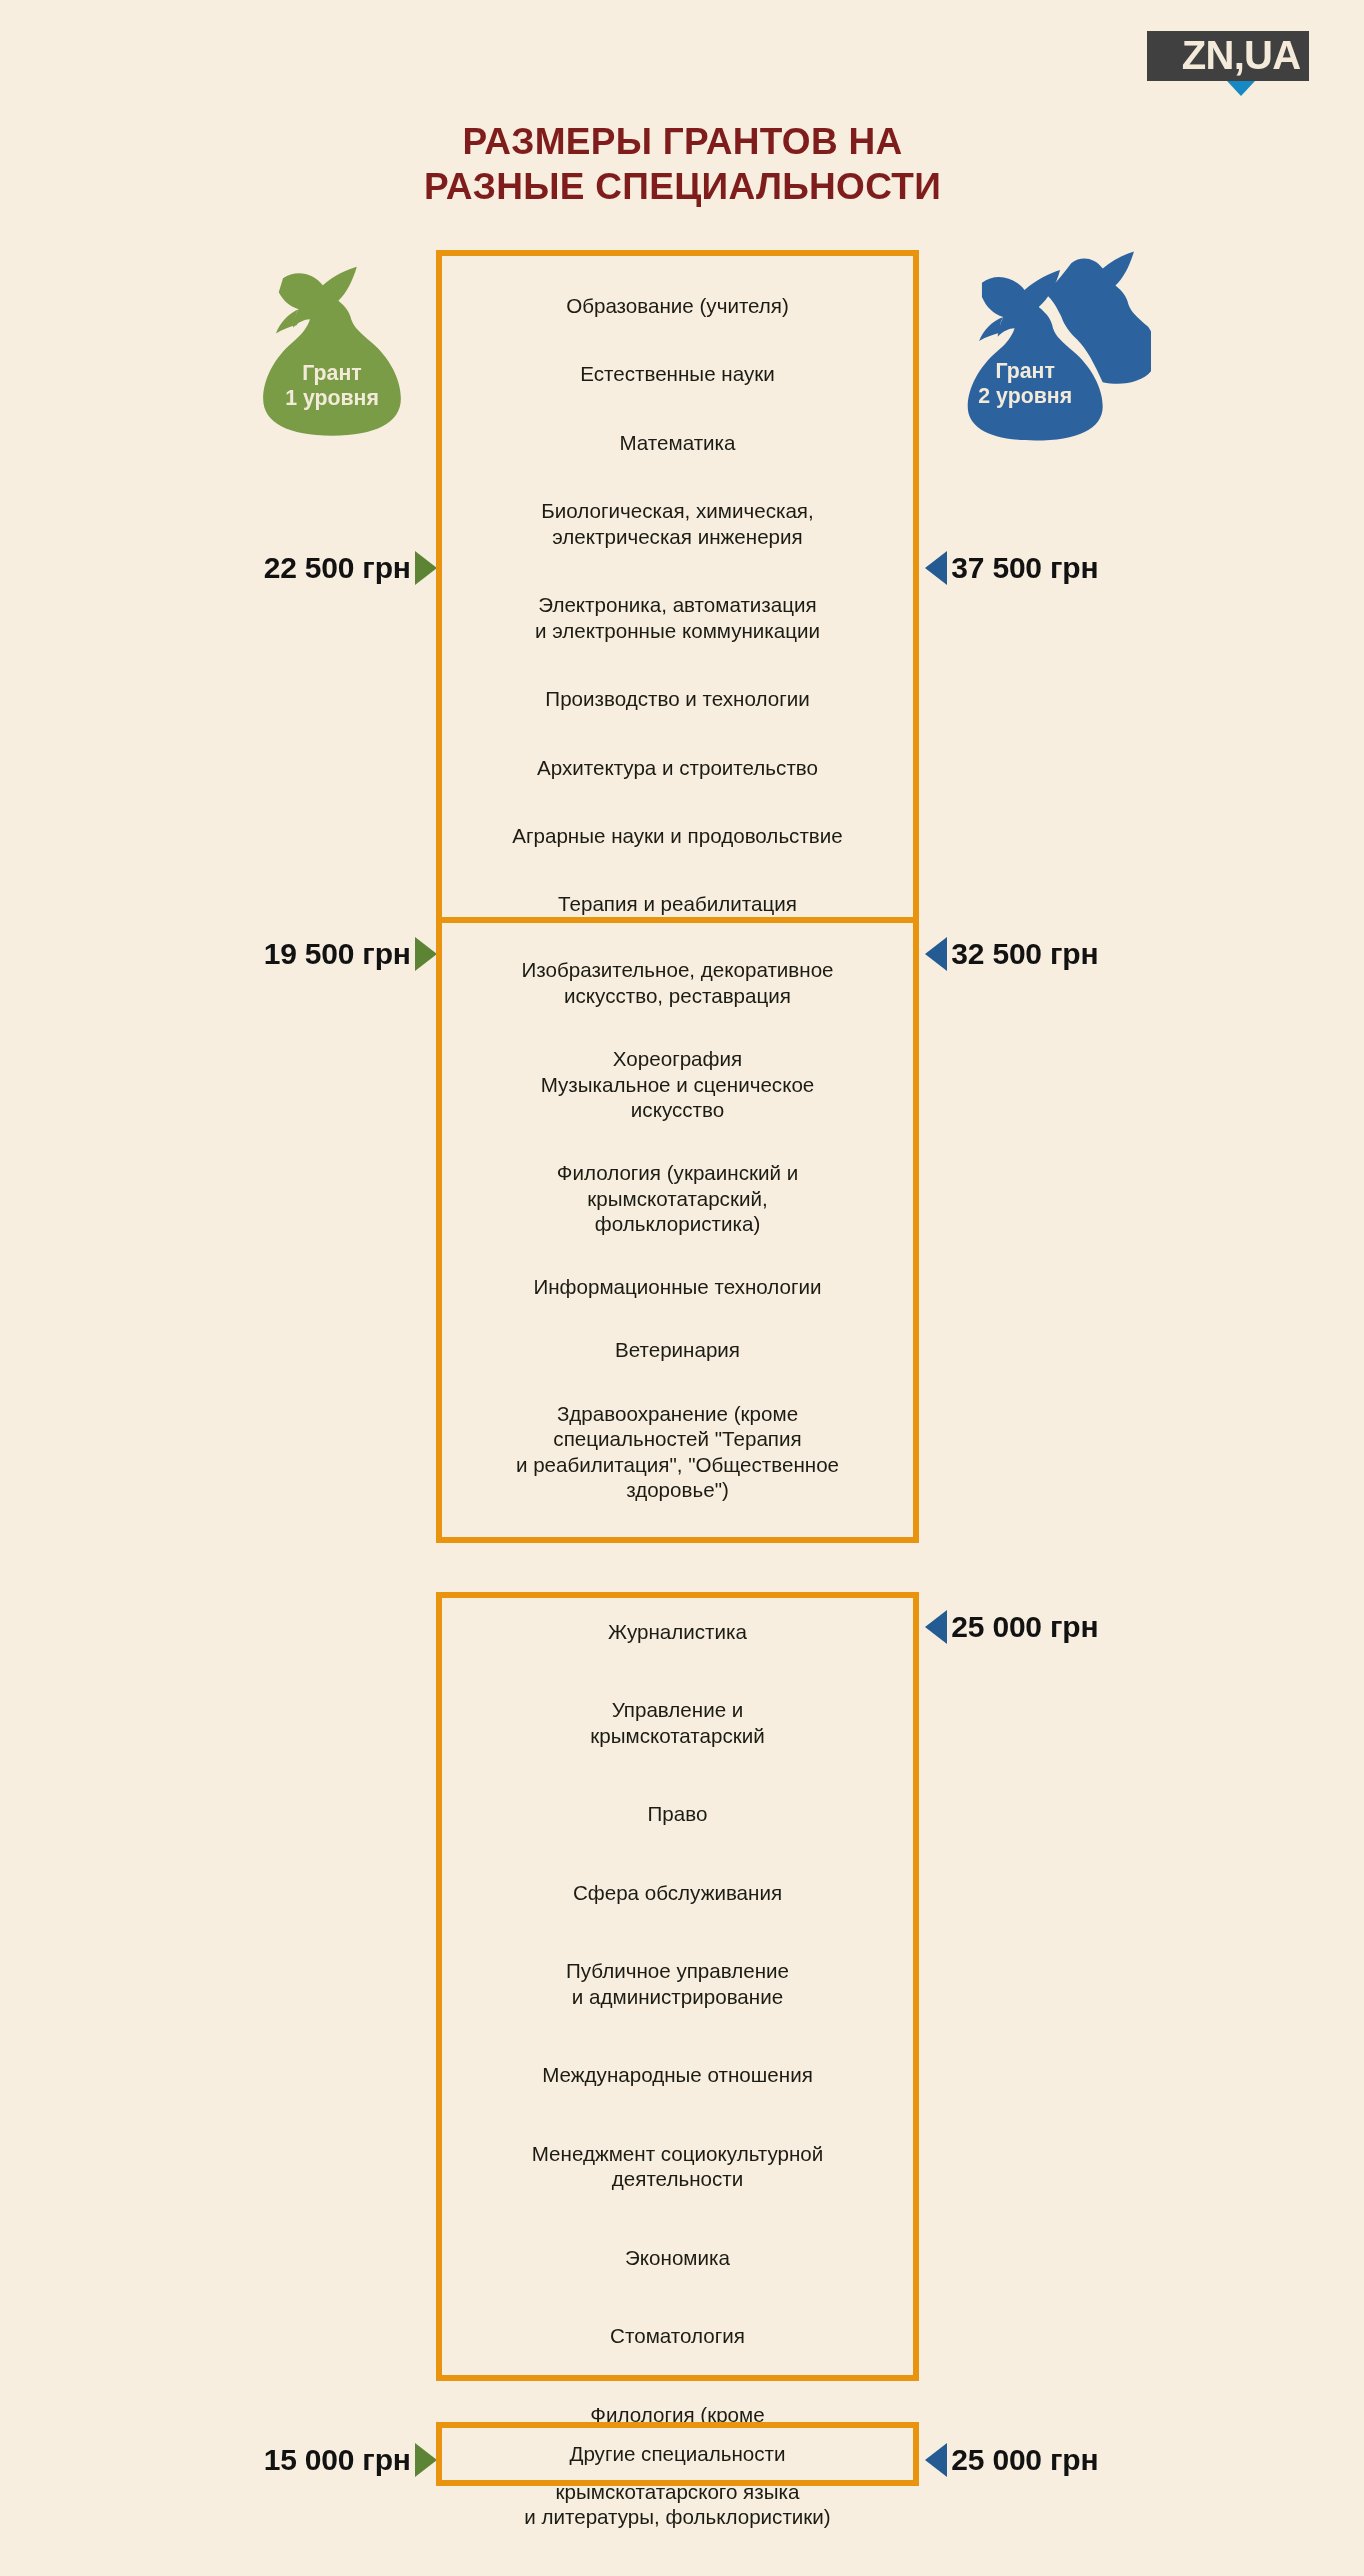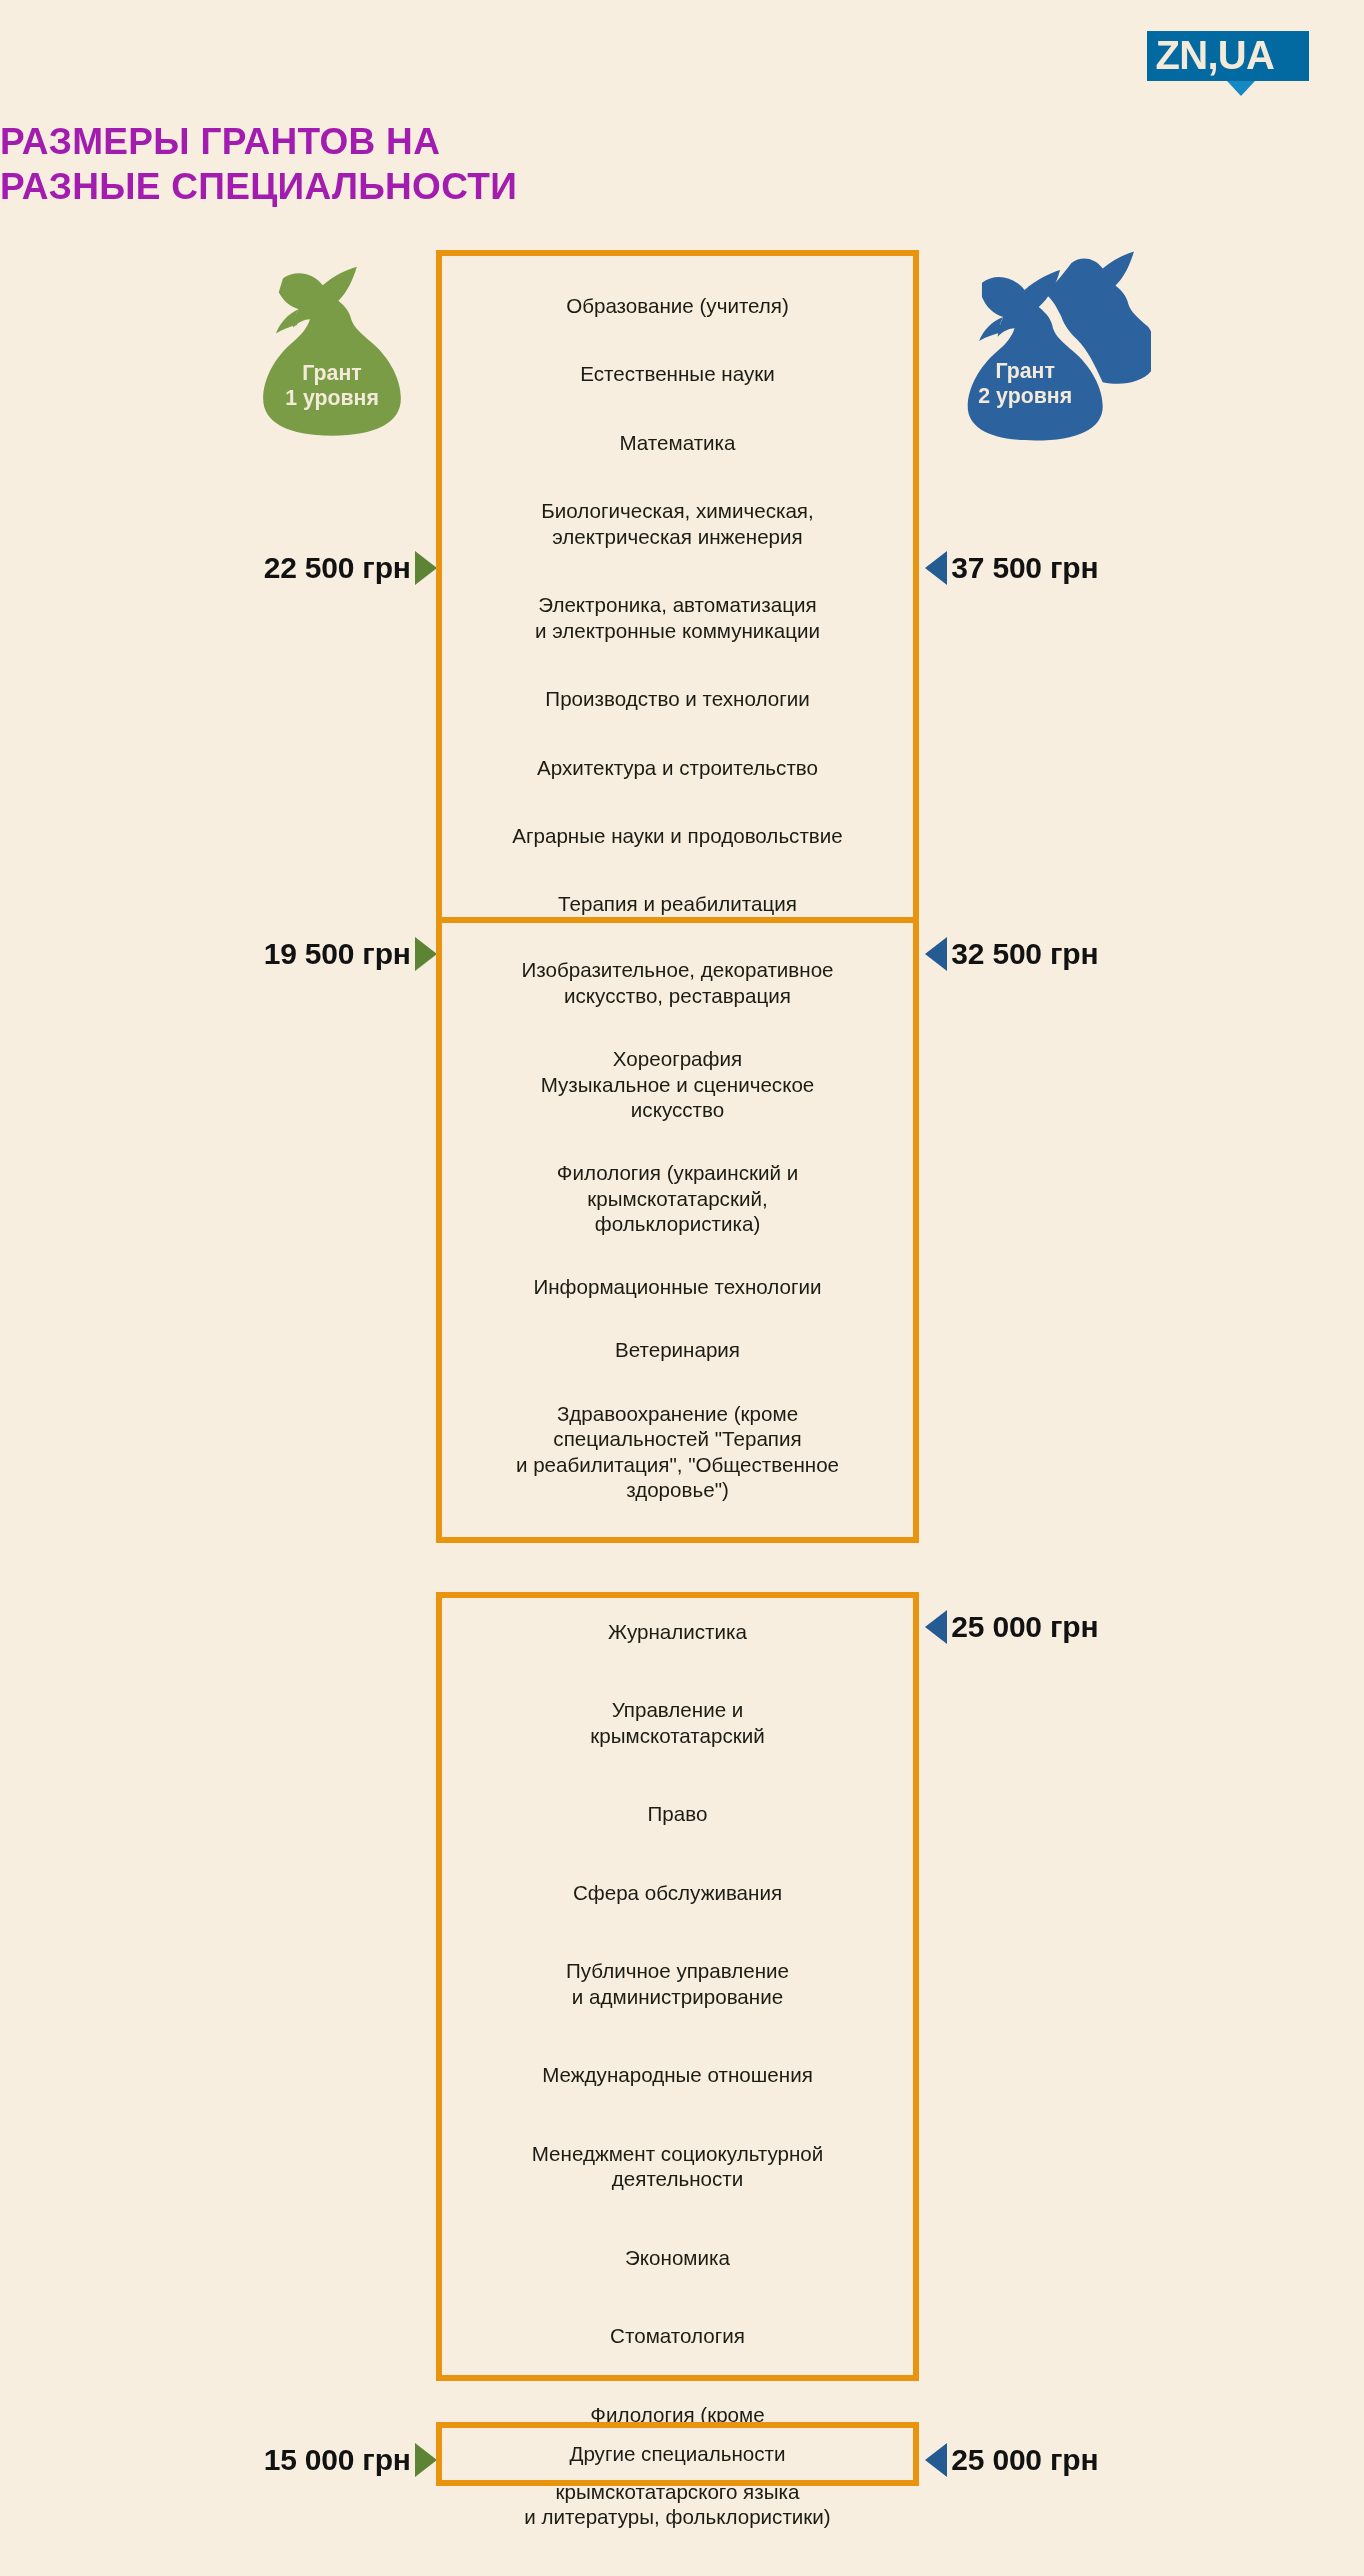--- a/index.html
+++ b/index.html
@@ -17,26 +17,26 @@
   }
 
   
   #logo-wrap {
     position: absolute;
     top: 31px;
     left: 1147px;
     width: 162px;
   }
   #logo-box {
-    background: #0369a1;
+    background: #404040;
     color: #f4ead9;
     font-size: 40px;
     font-weight: bold;
     letter-spacing: -0.7px;
-    text-align: left;
+    text-align: right;
     padding: 4.3px 8.5px 5.7px 8.5px;
     line-height: 1;
     font-family: "Liberation Sans", sans-serif;
     position: relative;
   }
   #logo-tail {
     position: absolute;
     left: 80px;
     top: 100%;
     width: 0; height: 0;
@@ -44,25 +44,26 @@
     border-right: 14.2px solid transparent;
     border-top: 15.6px solid #1689c4;
   }
 
   
   #page-title {
     position: absolute;
     top: 119px;
     left: 0;
     width: 1365px;
+    text-align: center;
     font-size: 37px;
     font-weight: bold;
     line-height: 1.22;
     letter-spacing: 0.3px;
-    color: #a21caf;
+    color: #7f1d1d;
     white-space: pre-line;
   }
 
   
   .bag {
     position: absolute;
   }
   .bag svg { display: block; }
   .bag-label {
     position: absolute;

